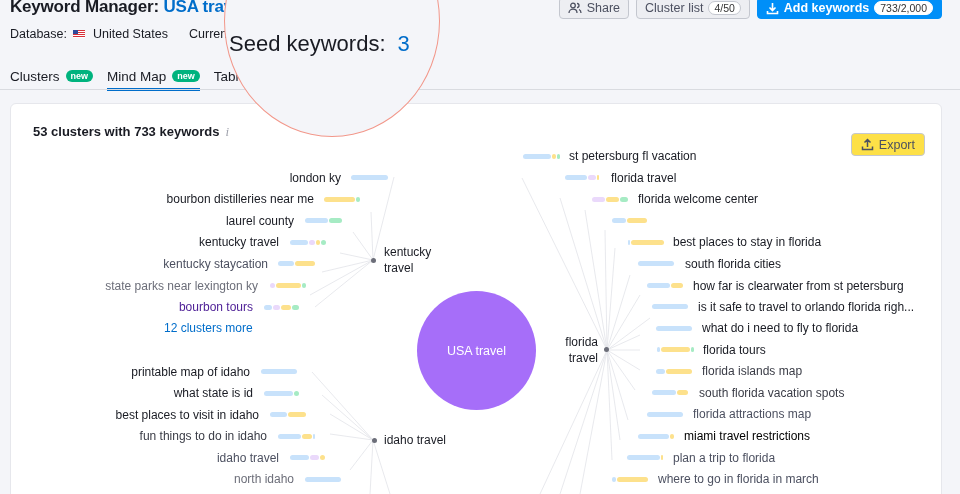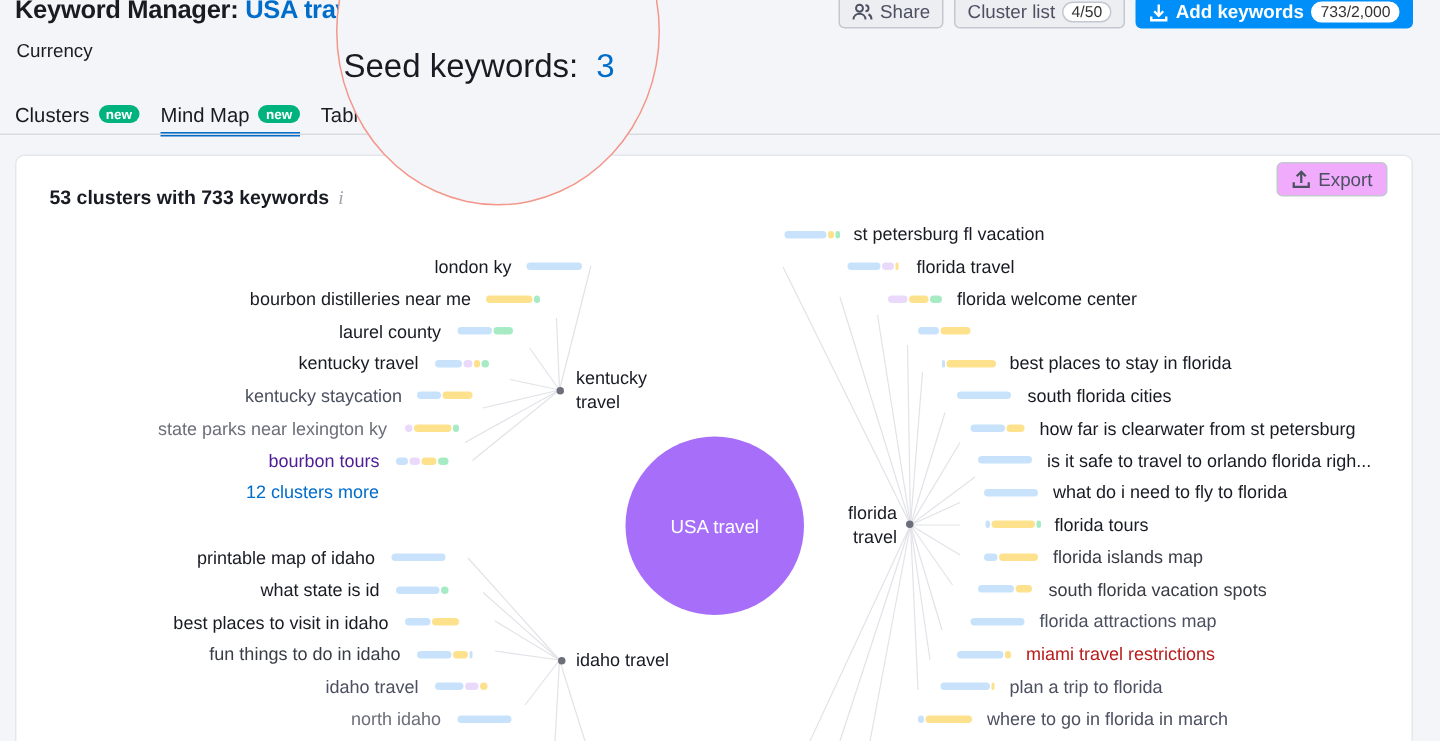--- a/index.html
+++ b/index.html
@@ -24,22 +24,22 @@
   .btn { height: 22px; border: 1px solid #c4c7cf; border-radius: 4px; background: #edeef2; color: #4c5060;
          font-size: 12.5px; display: flex; align-items: center; gap: 5px; padding: 0 8px; white-space: nowrap; }
   .btn .pill { background: #fff; border: 1px solid #c4c7cf; border-radius: 9px; font-size: 10.5px; padding: 0 5px; color: #333; }
   .btn.primary { background: #008ff8; border-color: #008ff8; color: #fff; font-weight: 600; }
   .btn.primary .pill { border-color: #fff; color: #333; font-weight: 400; }
 
   .card { position: absolute; left: 10px; top: 103px; width: 932px; height: 400px; background: #fff; border-radius: 6px;
           border: 1px solid #e6e7ec; }
   .card-title { position: absolute; left: 22px; top: 20px; font-size: 13px; font-weight: 700; white-space: nowrap; text-align: right; }
   .info-icon { color: #a0a3ad; font-style: italic; font-family: "Liberation Serif", serif; font-weight: 400; margin-left: 6px; }
-  .export-btn { position: absolute; right: 16px; top: 4px; height: 23px; border: 1px solid #c4c7cf; border-radius: 4px;
-                background: #f0abfc; font-size: 12.5px; color: #4c5060; display: flex; align-items: center; gap: 5px; padding: 0 9px; }
+  .export-btn { position: absolute; right: 16px; top: 29px; height: 23px; border: 1px solid #c4c7cf; border-radius: 4px;
+                background: #fde047; font-size: 12.5px; color: #4c5060; display: flex; align-items: center; gap: 5px; padding: 0 9px; }
 
   .map { position: absolute; left: 0; top: 0; width: 960px; height: 494px; pointer-events: none; }
   .map * { pointer-events: auto; }
   .kw { position: absolute; font-size: 12px; white-space: nowrap; color: #191b23; line-height: 14px; }
   .kw.l { text-align: right; padding-left: 20px; }
   .bars { position: absolute; height: 5px; display: flex; gap: 1px; }
   .bars span { height: 5px; border-radius: 3px; display: block; }
   .b { background: #c8e2fb; } .y { background: #fde18c; } .g { background: #a6ebc4; } .p { background: #ead9fb; }
 
   .hub-dot { position: absolute; width: 5px; height: 5px; border-radius: 50%; background: #6c6e79; }
@@ -58,20 +58,25 @@
 </style>
 </head>
 <body>
 
 <div class="title">
   <span>Keyword Manager:</span>
   <span class="proj">USA travel</span>
 </div>
 
 <div class="meta">
+  <span>
+    <span>Database:</span>
+    <span class="flag"></span>
+    <span>United States</span>
+  </span>
   <span style="margin-left:1px">Currency</span>
 </div>
 
 <div class="top-btns">
   <div class="btn">
     <svg width="14" height="12" viewBox="0 0 14 12">
         <circle cx="5" cy="3.5" r="2.3" fill="none" stroke="#4c5060" stroke-width="1.3"></circle>
         <path d="M1 11c0-2.5 2-3.8 4-3.8s4 1.3 4 3.8" fill="none" stroke="#4c5060" stroke-width="1.3"></path>
         <path d="M9 1.5a2 2 0 0 1 0 4M11 7.5c1.3.6 2 1.8 2 3.5" fill="none" stroke="#4c5060" stroke-width="1.3"></path>
       </svg>
@@ -327,21 +332,21 @@
 
   <div class="bars" style="left:647px; top:412px;">
       <span class="b" style="width:36px"></span>
     </div>
   <div class="kw" style="left:693px; top:407px; color:#4c5060">florida attractions map</div>
 
   <div class="bars" style="left:638px; top:434px;">
       <span class="b" style="width:31px"></span>
       <span class="y" style="width:4px"></span>
     </div>
-  <div class="kw" style="left:684px; top:429px; color:#b91c1c">miami travel restrictions</div>
+  <div class="kw" style="left:684px; top:429px; color:#000000">miami travel restrictions</div>
 
   <div class="bars" style="left:627px; top:455px;">
       <span class="b" style="width:33px"></span>
       <span class="y" style="width:2px"></span>
     </div>
   <div class="kw" style="left:673px; top:451px; color:#4c5060">plan a trip to florida</div>
 
   <div class="bars" style="left:612px; top:477px;">
       <span class="b" style="width:4px"></span>
       <span class="y" style="width:31px"></span>

